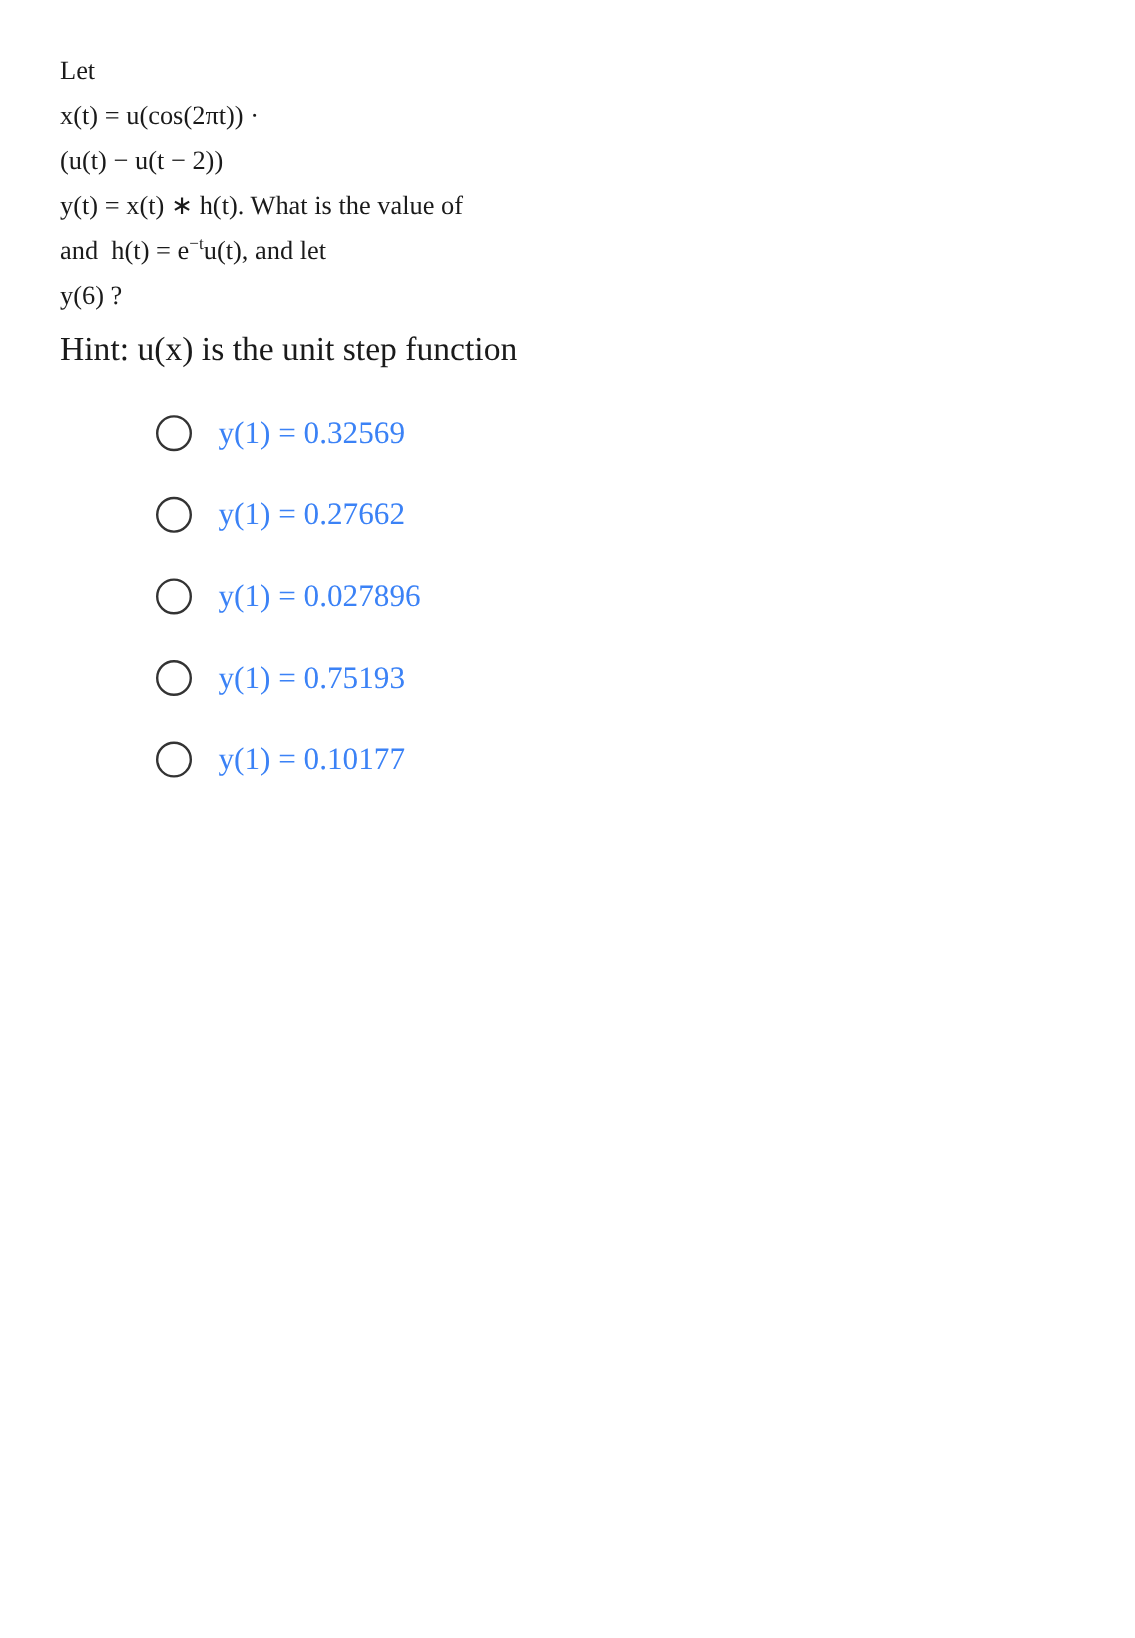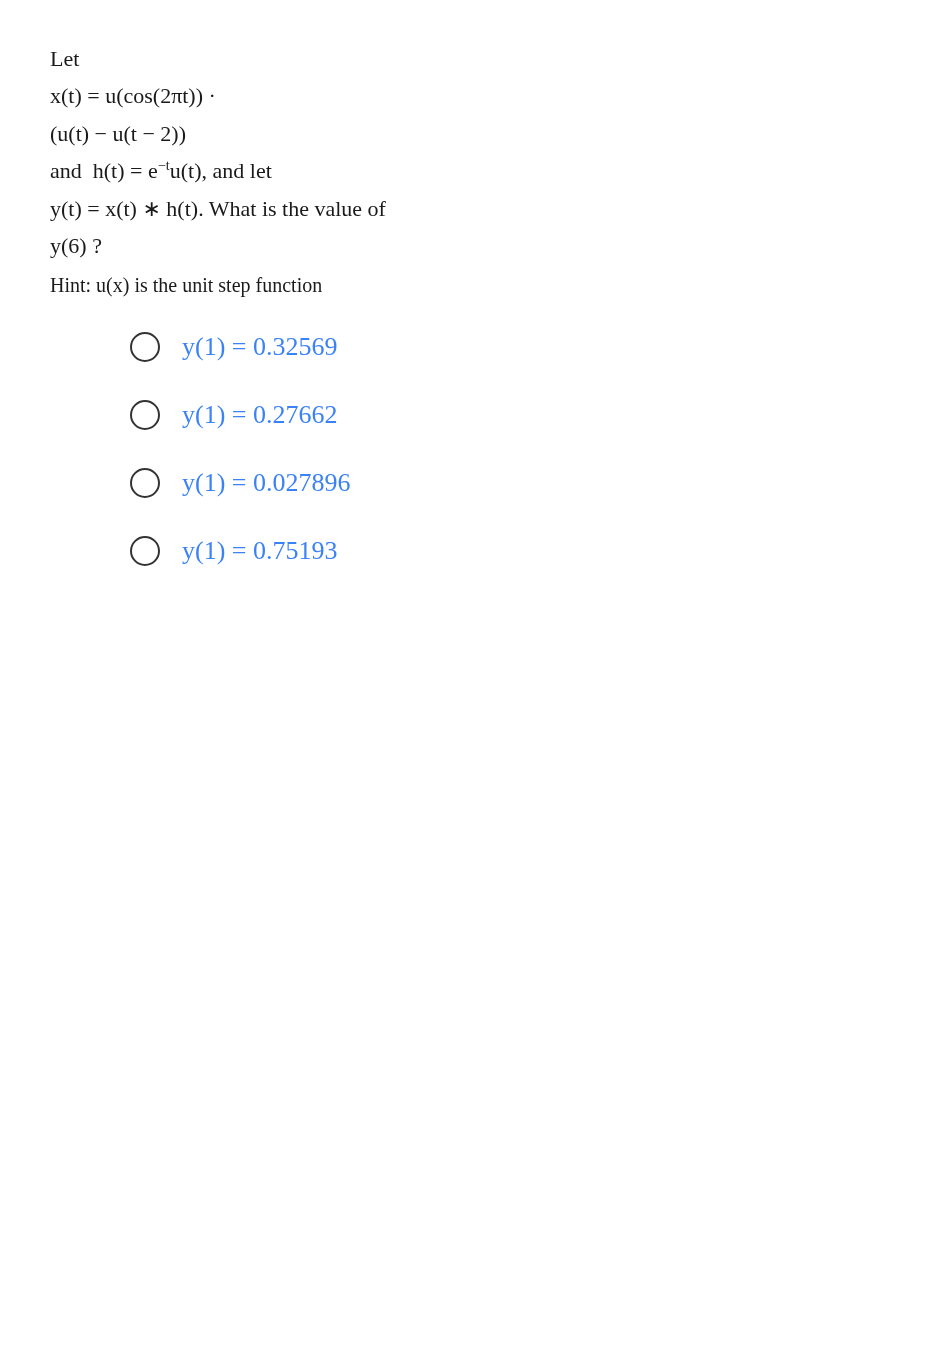--- a/index.html
+++ b/index.html
@@ -27,21 +27,21 @@
       font-size: 22px;
       line-height: 1.7;
       margin-bottom: 20px;
     }
 
     .question-text .line {
       display: block;
     }
 
     .hint-text {
-      font-size: 20px;
+      font-size: 28px;
       margin-top: 4px;
     }
 
     sup {
       font-size: 0.65em;
       vertical-align: super;
     }
 
     .choices-list {
       margin-top: 30px;
@@ -73,22 +73,22 @@
     }
   </style>
 </head>
 <body>
 
 <div class="question-block">
   <div class="question-text">
     <span class="line">Let</span>
     <span class="line">x(t) = u(cos(2πt)) ·</span>
     <span class="line">(u(t) − u(t − 2))</span>
+    <span class="line">y(t) = x(t) ∗ h(t). What is the value of</span>
     <span class="line">and &nbsp;h(t) = e<sup>−t</sup>u(t), and let</span>
-    <span class="line">y(t) = x(t) ∗ h(t). What is the value of</span>
     <span class="line">y(6) ?</span>
     <span class="line hint-text">Hint: u(x) is the unit step function</span>
   </div>
 </div>
 
 <ul class="choices-list">
   <li class="choice-item">
     <span class="radio-circle"></span>
     <span class="choice-label">y(1) = 0.32569</span>
   </li>
@@ -97,13 +97,17 @@
     <span class="choice-label">y(1) = 0.27662</span>
   </li>
   <li class="choice-item">
     <span class="radio-circle"></span>
     <span class="choice-label">y(1) = 0.027896</span>
   </li>
   <li class="choice-item">
     <span class="radio-circle"></span>
     <span class="choice-label">y(1) = 0.75193</span>
   </li>
+  <li class="choice-item">
+    <span class="radio-circle"></span>
+    <span class="choice-label">y(1) = 0.10177</span>
+  </li>
 </ul>
 
 </body></html>

